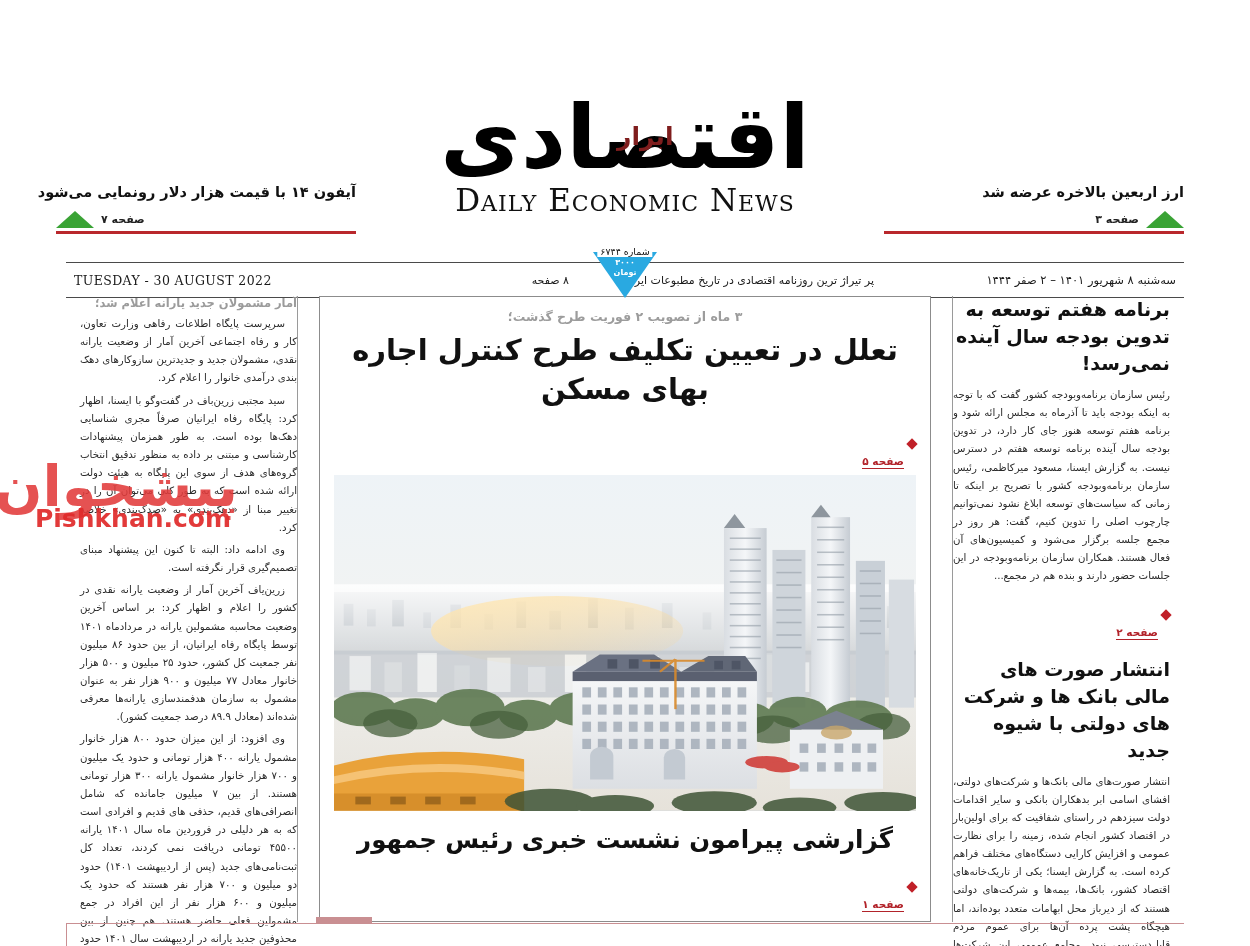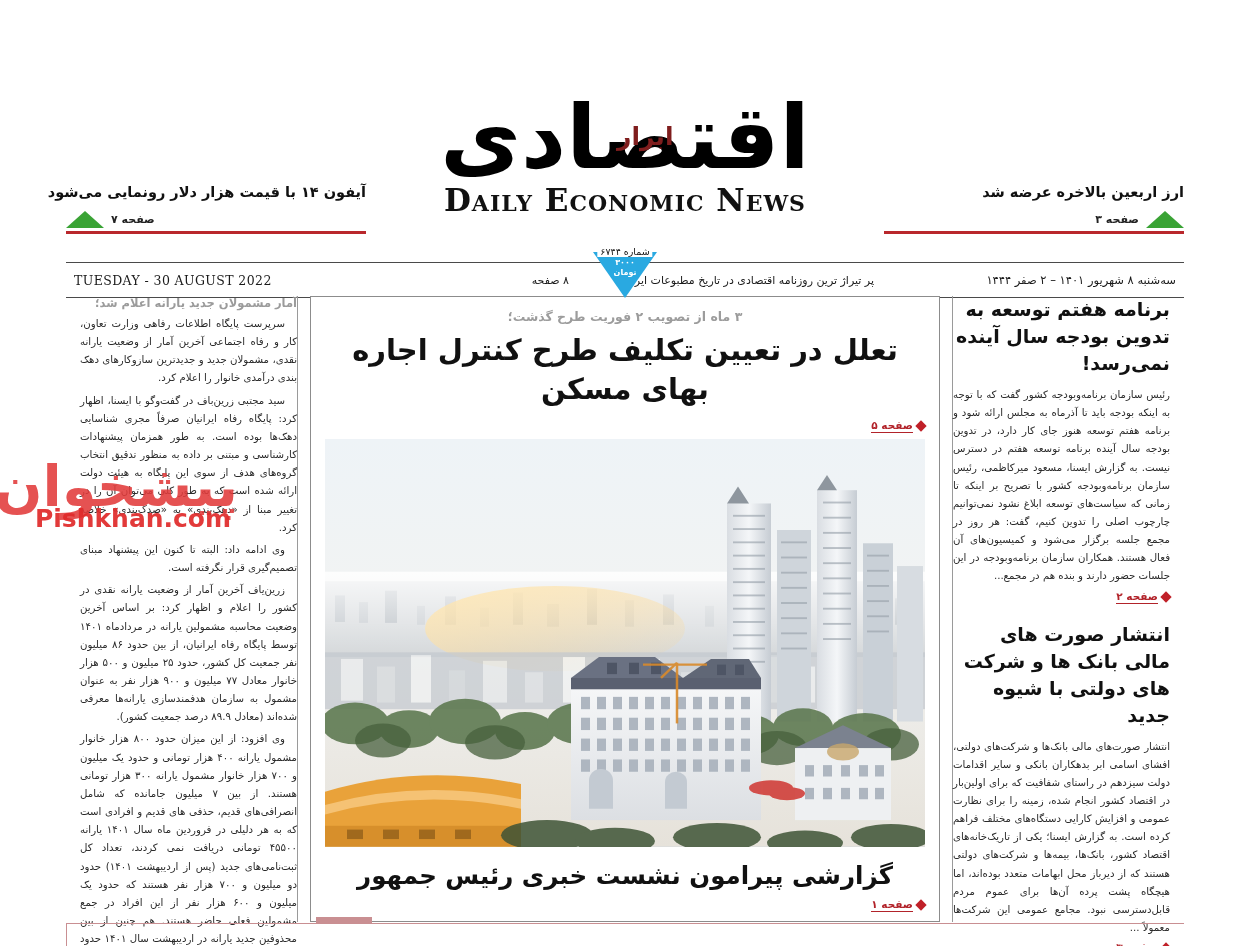--- a/index.html
+++ b/index.html
@@ -25,21 +25,21 @@
     letter-spacing:-2px;color:#000;direction:rtl;
     white-space:nowrap;
     text-align:center;
   }
   .logo-sup{
     position:absolute;top:26px;left:50%;margin-left:-8px;
     font-size:25px;font-weight:bold;color:#7f1d1d;
   }
   .logo-en{
     font-family:"DejaVu Serif","Liberation Serif",serif;
-    font-size:31px;font-weight:bold;letter-spacing:1px;
+    font-size:31px;font-weight:normal;letter-spacing:1px;
     color:#111;direction:ltr;margin-top:2px;
     font-variant:small-caps;
   }
 
   
   .price-tri{
     position:absolute;left:50%;transform:translateX(-50%);
     top:252px;width:0;height:0;z-index:6;
     border-left:32px solid transparent;
     border-right:32px solid transparent;
@@ -51,21 +51,21 @@
     font-size:8px;line-height:1.25;color:#fff;font-weight:bold;direction:rtl;
   }
   .issue-no{
     position:absolute;left:50%;transform:translateX(-50%);
     top:246px;font-size:9.5px;color:#111;direction:rtl;z-index:8;
     white-space:nowrap;background:#fff;padding:0 3px;
   }
 
   
   .teaser{position:absolute;top:182px;width:300px;}
-  .teaser.left{left:66px;text-align:right;}
+  .teaser.left{left:56px;text-align:right;}
   .teaser.right{right:66px;text-align:right;}
   .teaser-title{
     font-size:14.5px;font-weight:bold;color:#111;direction:rtl;
     line-height:1.4;white-space:nowrap;
   }
   .teaser-row{
     display:flex;align-items:center;gap:7px;margin-top:7px;height:20px;
   }
   .teaser.left .teaser-row{justify-content:flex-end;}
   .teaser.right .teaser-row{flex-direction:row-reverse;justify-content:flex-end;}
@@ -99,21 +99,21 @@
     font-size:11px;color:#1a1a1a;direction:rtl;white-space:nowrap;
   }
   .pagecount{
     position:absolute;right:615px;top:50%;transform:translateY(-50%);
     font-size:11px;color:#1a1a1a;direction:rtl;
   }
 
   
   .content{
     position:absolute;top:296px;left:66px;right:66px;bottom:24px;
-    display:flex;flex-direction:row-reverse;gap:0;
+    display:flex;flex-direction:row-reverse;gap:9px;
   }
   .col-right{width:232px;flex:0 0 232px;padding-left:14px;box-sizing:border-box;}
   .col-center{flex:1 1 auto;padding:0 12px;box-sizing:border-box;position:relative;}
   .col-left{width:232px;flex:0 0 232px;padding-right:14px;box-sizing:border-box;
             border-left:1px solid #9a9a9a;}
   .col-right{border-right:1px solid #9a9a9a;}
 
   .kicker{
     font-size:11.5px;color:#9b9b9b;direction:rtl;text-align:right;
     margin-bottom:5px;font-weight:bold;
@@ -130,21 +130,21 @@
   .pageref{
     display:inline-flex;align-items:center;gap:4px;direction:rtl;
     margin-top:4px;
   }
   .pageref .dia{
     width:8px;height:8px;background:#c02028;transform:rotate(45deg);
     display:inline-block;flex:0 0 8px;
   }
   .pageref .txt{
     font-size:10.5px;font-weight:bold;color:#b2232a;direction:rtl;
-    border-bottom:1.5px solid #b2232a;padding-bottom:1px;
+    border-bottom:1.5px solid #b2232a;padding-bottom:1px;margin-top:36px;
   }
   .story + .story{margin-top:16px;}
 
   
   .center-box{
     border:1px solid #8c8c8c;background:#fff;padding:12px 14px 9px 14px;
     box-sizing:border-box;height:100%;display:flex;flex-direction:column;
   }
   .c-kicker{
     font-size:12.5px;color:#9c9c9c;font-weight:bold;direction:rtl;

